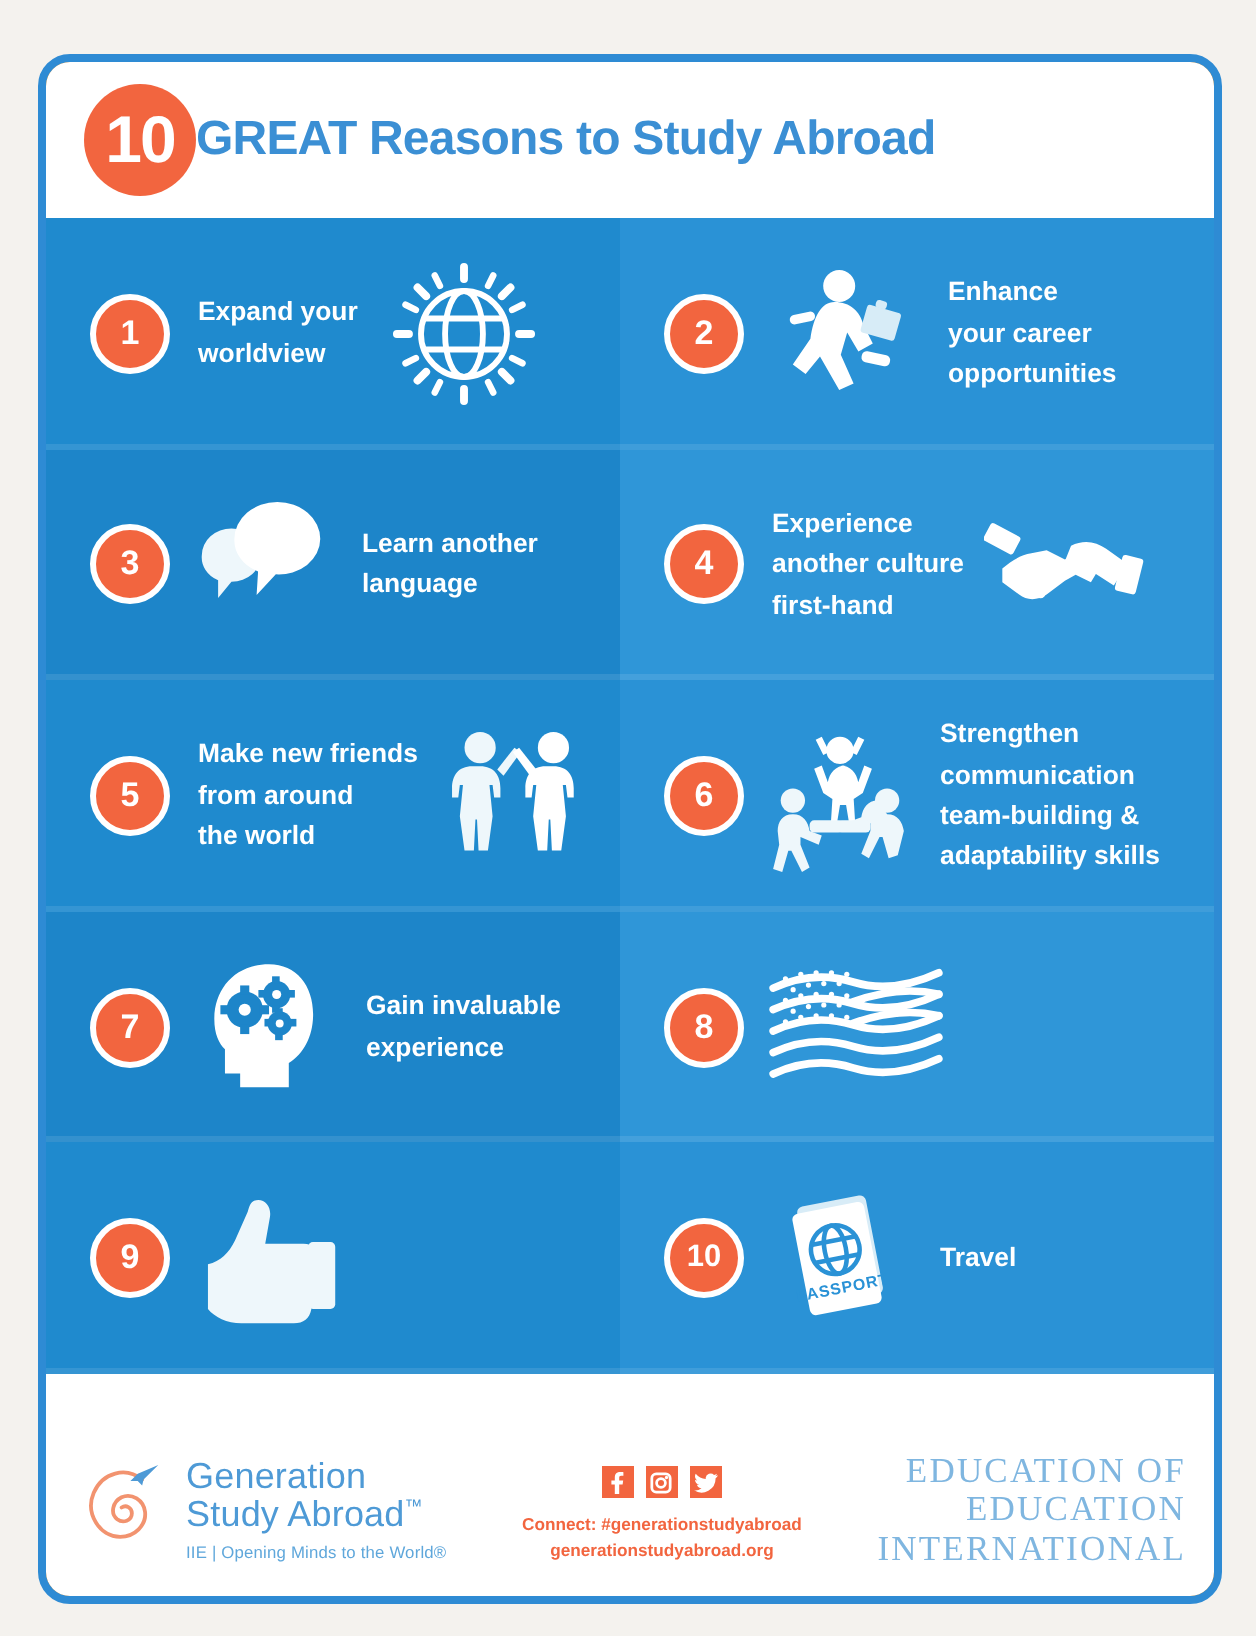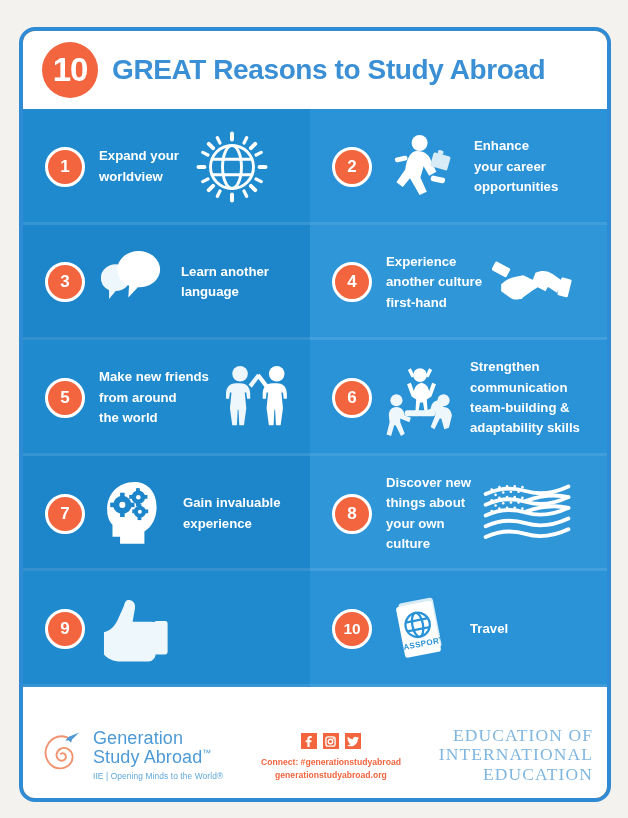--- a/index.html
+++ b/index.html
@@ -32,23 +32,22 @@
     width: 56px; height: 56px;
     border-radius: 50%;
     background: #f2653f;
     color: #ffffff;
     display: flex; align-items: center; justify-content: center;
     font-size: 33px; font-weight: bold;
     letter-spacing: -1px;
     flex: 0 0 auto;
   }
   .header-title {
-    margin-left: 14px;
     color: #3b8fd4;
-    font-size: 28px;
+    font-size: 24px;
     font-weight: bold;
     letter-spacing: -0.4px;
     white-space: nowrap;
   }
 
   
   .grid {
     display: grid;
     grid-template-columns: 287px 297px;
     grid-template-rows: repeat(5, 1fr);
@@ -313,24 +312,20 @@
               <rect x="65" y="44" width="5" height="5"></rect>
           </g>
         </svg>
       </div>
       <div class="label">Gain invaluable
 experience</div>
     </div>
 
     <div class="tile shade-d o-num-text-icon">
       <div class="num">8</div>
-      <div class="label">Discover new
-things about
-your own
-culture</div>
       <div class="icon">
         <svg width="92" height="74" viewBox="0 0 120 96">
           <g fill="none" stroke="#fff" stroke-width="5" stroke-linecap="round">
             <path d="M6 22 q26 -12 52 -4 t56 -6"></path>
             <path d="M6 36 q26 -12 52 -4 t56 -6"></path>
             <path d="M6 50 q26 -12 52 -4 t56 -6"></path>
             <path d="M6 64 q26 -12 52 -4 t56 -6"></path>
             <path d="M6 78 q26 -12 52 -4 t56 -6"></path>
           </g>
           <g fill="none" stroke="#fff" stroke-width="5" stroke-linecap="round">
@@ -440,18 +435,18 @@
               <path fill="#fff" d="M14 1.5c-.5.2-1 .4-1.6.5.5-.3.8-.8 1-1.4-.5.3-1.1.6-1.7.7A2.9 2.9 0 0 0 6.8 3c0 .2 0 .4.1.6A8.2 8.2 0 0 1 1 .6a2.9 2.9 0 0 0 .9 3.9c-.5 0-.9-.2-1.3-.4 0 1.4 1 2.6 2.3 2.8-.4.1-.8.2-1.2.1a2.9 2.9 0 0 0 2.7 2A5.8 5.8 0 0 1 0 10.3 8.2 8.2 0 0 0 12.6 3.3c.6-.4 1.1-1 1.4-1.8z"></path>
             </svg>
         </div>
       </div>
       <div class="connect-line">Connect: #generationstudyabroad</div>
       <div class="connect-line">generationstudyabroad.org</div>
     </div>
 
     <div class="iie">
       <div>EDUCATION OF</div>
+      <div>EDUCATION</div>
       <div>INTERNATIONAL</div>
-      <div>EDUCATION</div>
     </div>
 
   </div>
 </div>
 
 </body></html>

